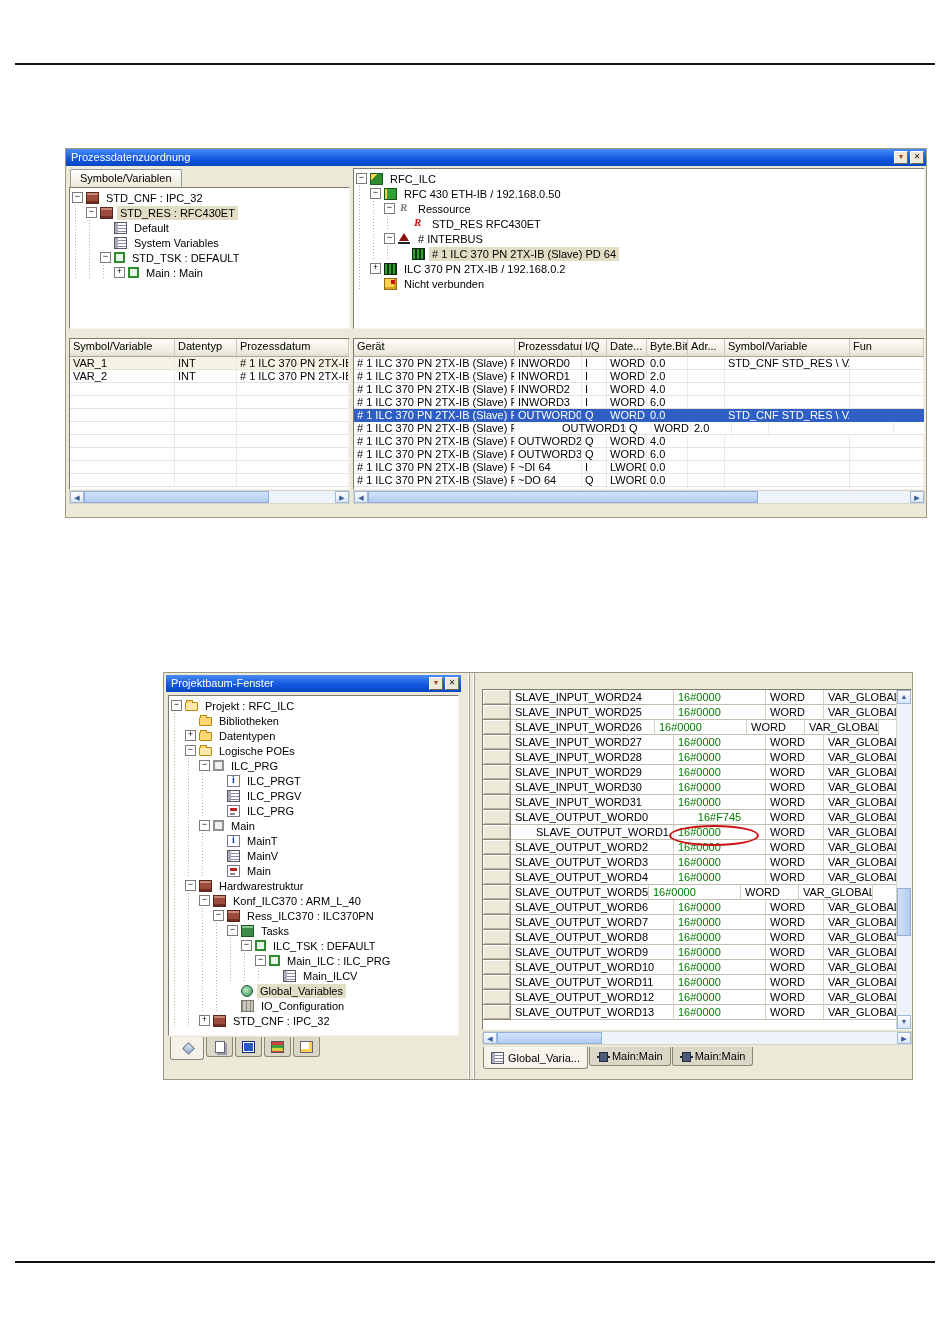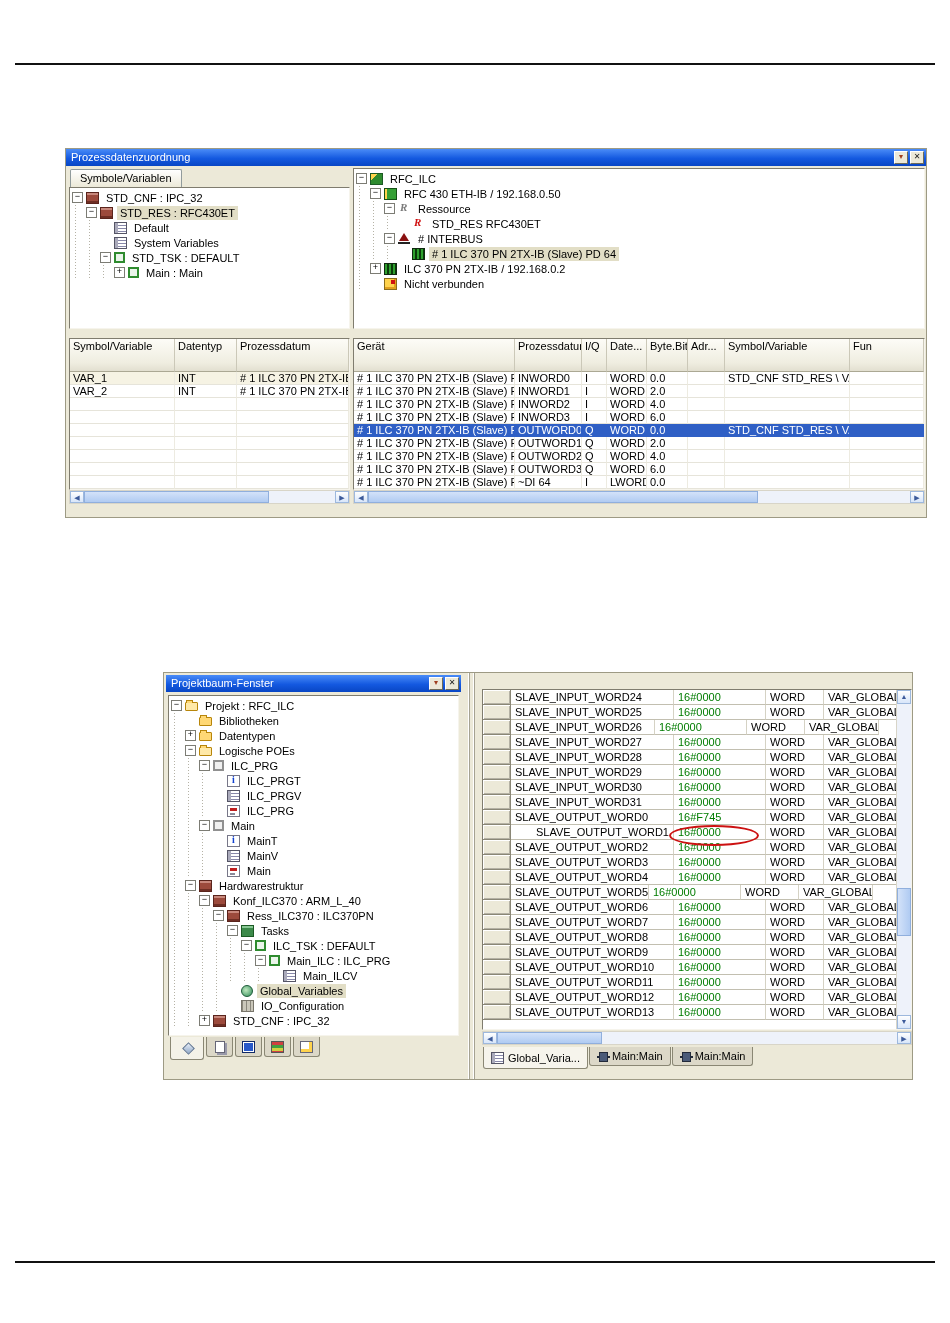--- a/index.html
+++ b/index.html
@@ -67,21 +67,21 @@
   .ic-pages{width:10px;background:#fff;border:1px solid #667;box-shadow:2px 2px 0 0 #99a;}
   .ic-book{background:#2858c8;border:1px solid #122a66;box-shadow:inset 0 0 0 1px #fff;}
   .ic-grid-red{border:1px solid #555;
       background:repeating-linear-gradient(180deg,#d04040 0 3px,#40a040 3px 6px,#d0d040 6px 9px);}
   .ic-page-yellow{background:#fff;border:1px solid #667;box-shadow:inset -3px -3px 0 #ffd34d;}
   .ic-block{width:9px;height:10px;background:#4a5a78;border:1px solid #222a3a;margin:1px 2px 0 2px;}
   .ic-block::before{content:"";position:absolute;left:-3px;top:3px;width:3px;height:2px;background:#222a3a;}
   .ic-block::after{content:"";position:absolute;right:-3px;top:3px;width:3px;height:2px;background:#222a3a;}
 
   
-  .thead{display:flex;height:33px;}
+  .thead{display:flex;height:18px;}
   .th{background:linear-gradient(180deg,#fdfcf7,#efede0 75%,#e2dfd0);border-right:1px solid #cbc8b8;
       border-bottom:1px solid #aba894;padding:1px 3px 0;box-sizing:border-box;flex:none;
       overflow:hidden;white-space:nowrap;}
   .trow{display:flex;height:13px;line-height:12px;justify-content:space-between;}
   .td{padding:0 3px;box-sizing:border-box;flex:none;overflow:hidden;white-space:nowrap;
       border-right:1px solid #edebe1;border-bottom:1px solid #e6e4da;}
   .firstrow{background:#f6f3e4;}
   .selrow .td{background:#2f5fc5;color:#fff;border-right-color:#2f5fc5;border-bottom-color:#2f5fc5;}
 
   
@@ -362,21 +362,21 @@
           <div class="td" style="width: 67px;">OUTWORD0</div>
           <div class="td" style="width: 25px;">Q</div>
           <div class="td" style="width: 40px;">WORD</div>
           <div class="td" style="width: 41px;">0.0</div>
           <div class="td" style="width: 37px;"></div>
           <div class="td" style="width: 125px;">STD_CNF STD_RES \ VAR_1</div>
           <div class="td" style="width: 74px;"></div>
         </div>
         <div class="trow">
           <div class="td" style="width: 161px;"># 1 ILC 370 PN 2TX-IB (Slave) PD 64</div>
-          <div class="td" style="width: 67px;">OUTWORD1</div>
+          <div class="td" style="width: 67px; margin-left: 44px;">OUTWORD1</div>
           <div class="td" style="width: 25px;">Q</div>
           <div class="td" style="width: 40px;">WORD</div>
           <div class="td" style="width: 41px;">2.0</div>
           <div class="td" style="width: 37px;"></div>
           <div class="td" style="width: 125px;"></div>
           <div class="td" style="width: 74px;"></div>
         </div>
         <div class="trow">
           <div class="td" style="width: 161px;"># 1 ILC 370 PN 2TX-IB (Slave) PD 64</div>
           <div class="td" style="width: 67px;">OUTWORD2</div>
@@ -697,21 +697,21 @@
           <div class="t2row">
             <div class="selcell" style="width: 28px;"></div>
             <div class="t2td" style="width: 163px;">SLAVE_INPUT_WORD31</div>
             <div class="t2td green" style="width: 92px;">16#0000</div>
             <div class="t2td" style="width: 58px;">WORD</div>
             <div class="t2td" style="width: 74px;">VAR_GLOBAL</div>
           </div>
           <div class="t2row">
             <div class="selcell" style="width: 28px;"></div>
             <div class="t2td" style="width: 163px;">SLAVE_OUTPUT_WORD0</div>
-            <div class="t2td green" style="width: 92px;">16#F745</div>
+            <div class="t2td green" style="width: 92px; text-align: center;">16#F745</div>
             <div class="t2td" style="width: 58px;">WORD</div>
             <div class="t2td" style="width: 74px;">VAR_GLOBAL</div>
           </div>
           <div class="t2row">
             <div class="selcell" style="width: 28px;"></div>
             <div class="t2td" style="width: 163px; text-align: right;">SLAVE_OUTPUT_WORD1</div>
             <div class="t2td green" style="width: 92px;">16#0000</div>
             <div class="t2td" style="width: 58px;">WORD</div>
             <div class="t2td" style="width: 74px;">VAR_GLOBAL</div>
           </div>

